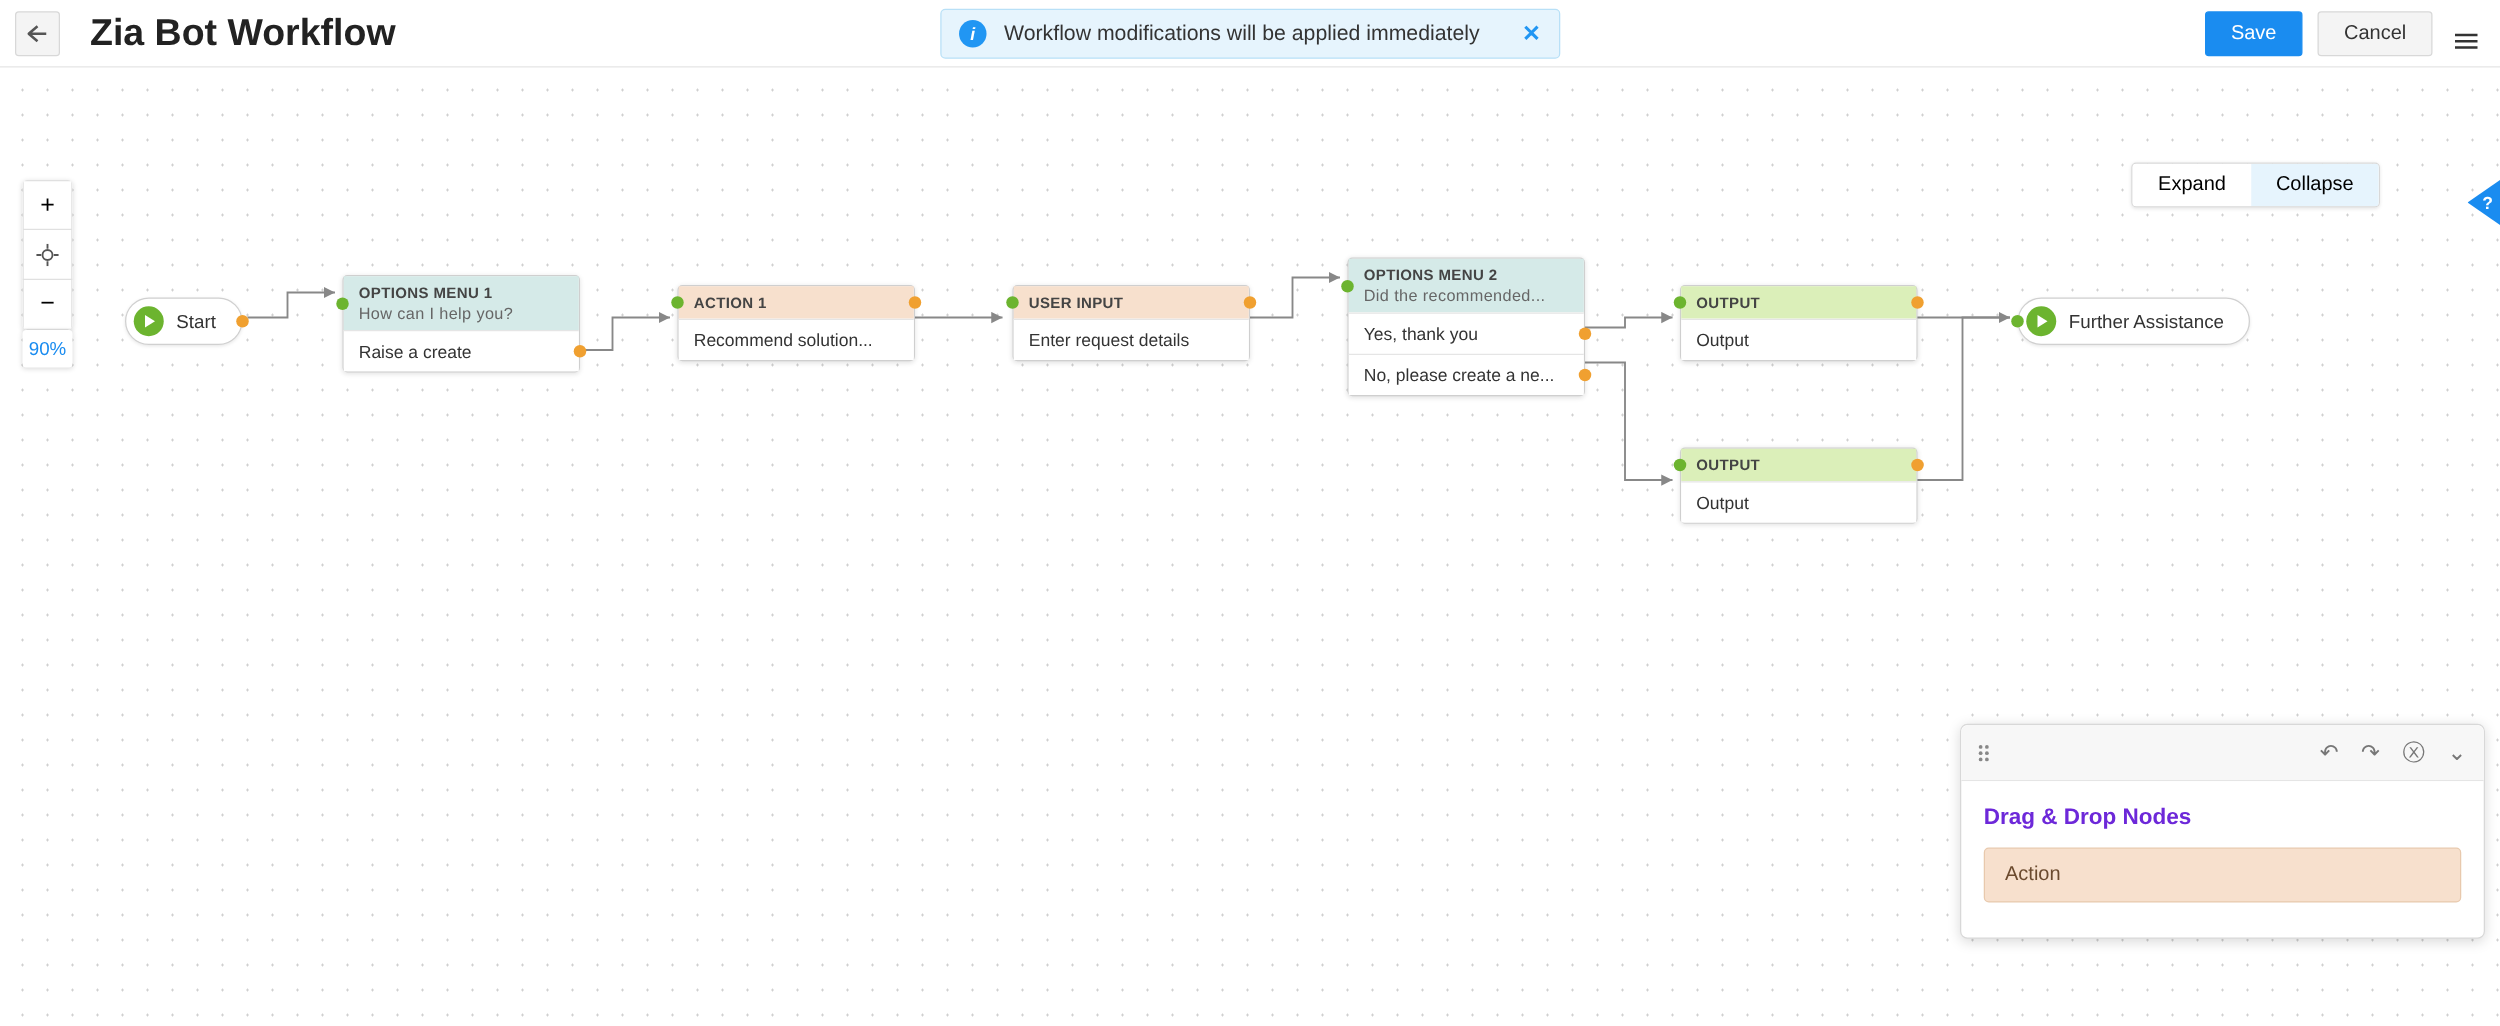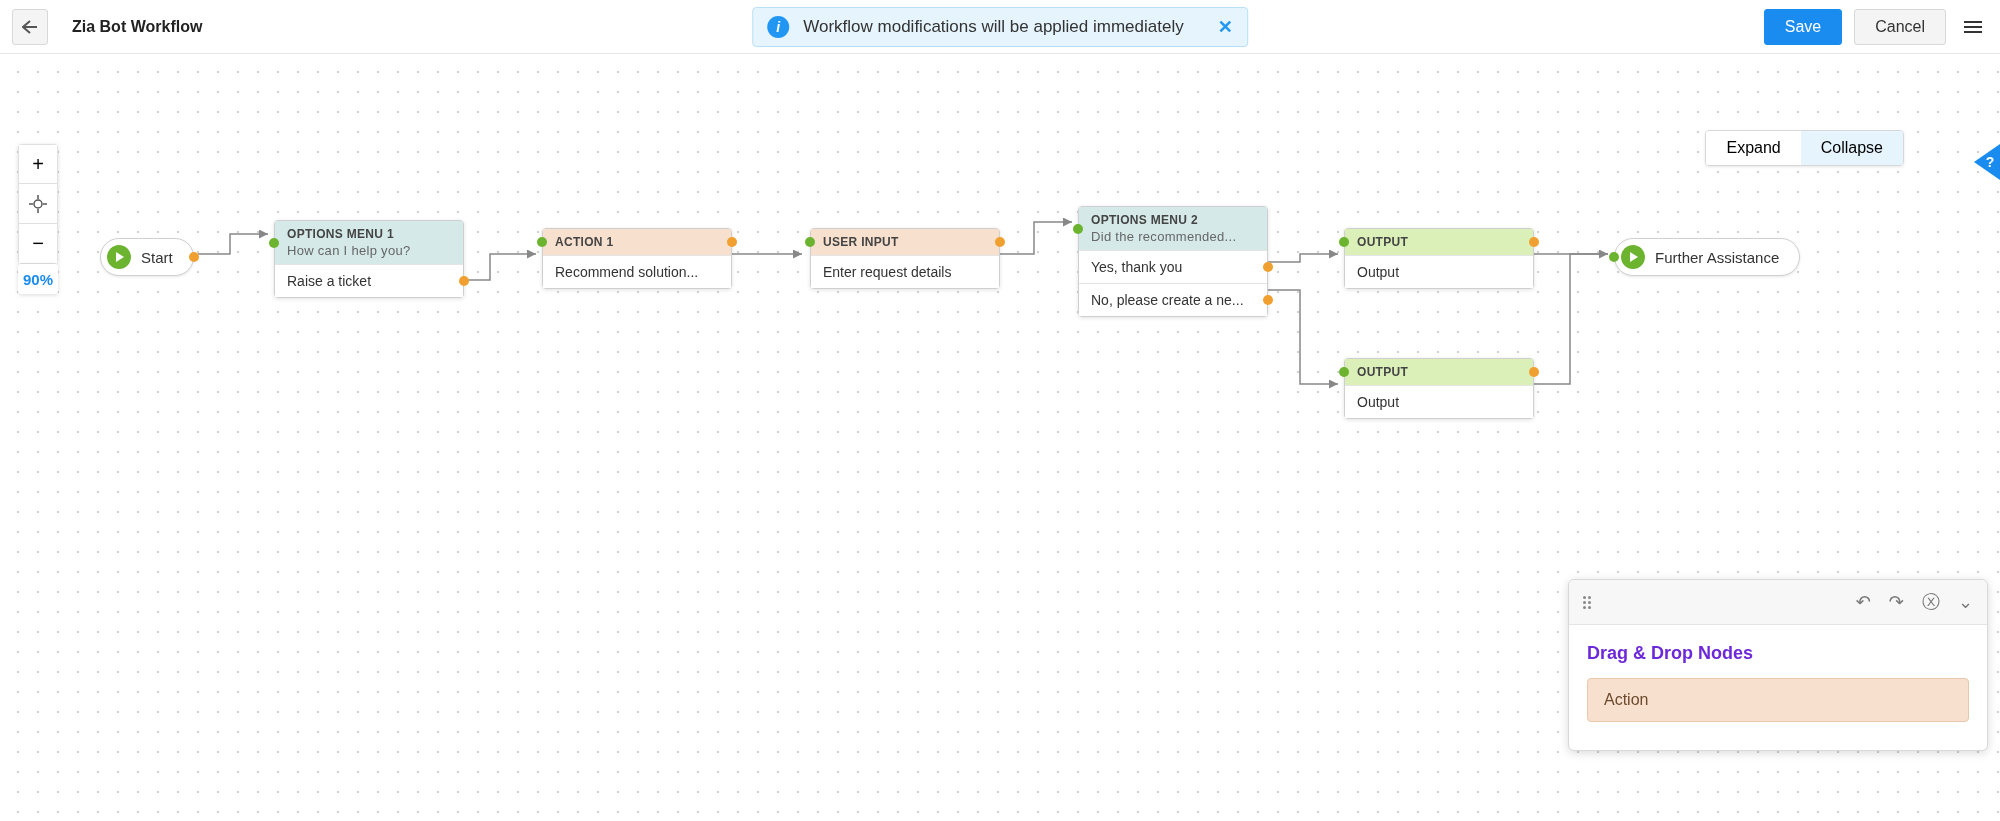--- a/index.html
+++ b/index.html
@@ -1,40 +1,40 @@
 <!DOCTYPE html>
 <html><head>
 <meta charset="utf-8">
 <style>
 * { box-sizing: border-box; margin: 0; padding: 0; }
 body { font-family: -apple-system, BlinkMacSystemFont, 'Segoe UI', sans-serif; background: #fff; overflow: hidden; width: 2000px; height: 821px; }
 
 
 .header { display: flex; align-items: center; height: 54px; border-bottom: 1px solid #e5e5e5; padding: 0 12px; position: relative; }
 .back-btn { width: 36px; height: 36px; border: 1px solid #d8d8d8; background: #f4f4f4; border-radius: 3px; display: flex; align-items: center; justify-content: center; cursor: pointer; margin-right: 24px; }
-.title { font-size: 16px; font-weight: 600; color: #222; }
+.title { font-size: 30px; font-weight: 600; color: #222; }
 .notif-bar { position: absolute; left: 50%; transform: translateX(-50%); display: flex; align-items: center; background: #e6f4fd; border: 1px solid #b8e0f7; border-radius: 4px; padding: 8px 14px; gap: 14px; }
 .notif-bar .info-icon { width: 22px; height: 22px; background: #2196f3; border-radius: 50%; color: #fff; font-weight: bold; display: flex; align-items: center; justify-content: center; font-size: 14px; font-style: italic; }
 .notif-bar .msg { font-size: 17px; color: #333; font-weight: 500; }
 .notif-bar .close { font-size: 18px; color: #2196f3; cursor: pointer; font-weight: bold; margin-left: 20px; }
-.header-right { margin-left: auto; display: flex; align-items: center; gap: 12px; }
+.header-right { margin-left: auto; display: flex; align-items: flex-end; gap: 12px; }
 .btn { border: 1px solid #d8d8d8; background: #fff; border-radius: 3px; padding: 8px 20px; font-size: 16px; font-weight: 500; cursor: pointer; }
 .btn-primary { background: #1a8cf0; color: #fff; border-color: #1a8cf0; }
 .btn-secondary { background: #f4f4f4; color: #333; }
 .hamburger { display: flex; flex-direction: column; gap: 3px; cursor: pointer; padding: 6px; }
 .hamburger span { width: 18px; height: 2px; background: #333; }
 
 
 .canvas { position: absolute; top: 54px; left: 0; right: 0; bottom: 0; background-image: radial-gradient(#d0d0d0 1px, transparent 1px); background-size: 20px 20px; background-position: 8px 8px; }
 
 
 .zoom-ctrls { position: absolute; left: 18px; top: 90px; display: flex; flex-direction: column; gap: 0; box-shadow: 0 1px 4px rgba(0,0,0,0.15); border-radius: 4px; overflow: hidden; }
 .zoom-btn { width: 40px; height: 40px; background: #fff; display: flex; align-items: center; justify-content: center; border: 1px solid #e0e0e0; cursor: pointer; font-size: 20px; font-weight: 500; }
 .zoom-btn:not(:first-child) { border-top: none; }
-.zoom-label { position: absolute; left: 18px; top: 210px; width: 40px; height: 30px; background: #fff; box-shadow: 0 1px 4px rgba(0,0,0,0.15); display: flex; align-items: center; justify-content: center; font-size: 15px; color: #1a8cf0; border-radius: 3px; font-weight: 700; }
+.zoom-label { position: absolute; left: 18px; top: 210px; width: 40px; height: 30px; background: #fff; box-shadow: 0 1px 4px rgba(0,0,0,0.15); display: flex; align-items: center; justify-content: center; font-size: 15px; color: #1a8cf0; border-radius: 3px; font-weight: 400; }
 
 
 .expcol { position: absolute; right: 96px; top: 76px; display: flex; border: 1px solid #d8d8d8; border-radius: 4px; overflow: hidden; box-shadow: 0 1px 3px rgba(0,0,0,0.1); }
 .expcol-btn { padding: 8px 20px; background: #fff; font-size: 16px; cursor: pointer; }
 .expcol-btn.active { background: #e6f4fd; font-weight: 500; }
 
 
 .help-tab { position: absolute; right: 0; top: 90px; width: 26px; height: 36px; background: #1a8cf0; clip-path: polygon(100% 0, 100% 100%, 0 50%); display: flex; align-items: center; justify-content: center; }
 .help-tab::after { content: '?'; color: #fff; font-weight: bold; font-size: 14px; margin-left: 6px; }
 
@@ -153,21 +153,21 @@
     <div class="dot-out" style="right:-6px;"></div>
   </div>
 
   <div class="node-box" style="left:274px; top:166px;">
     <div class="node-hdr options">
       <div class="dot-in"></div>
       <span>OPTIONS MENU 1</span>
       <div class="sub">How can I help you?</div>
     </div>
     <div class="node-row">
-      <span>Raise a ticket</span>
+      <span>Raise a create</span>
       <div class="dot-out"></div>
     </div>
   </div>
 
   <div class="node-box" style="left:542px; top:174px;">
     <div class="node-hdr action">
       <div class="dot-in"></div>
       <span>ACTION 1</span>
       <div class="dot-out" style="top:50%;"></div>
     </div>

